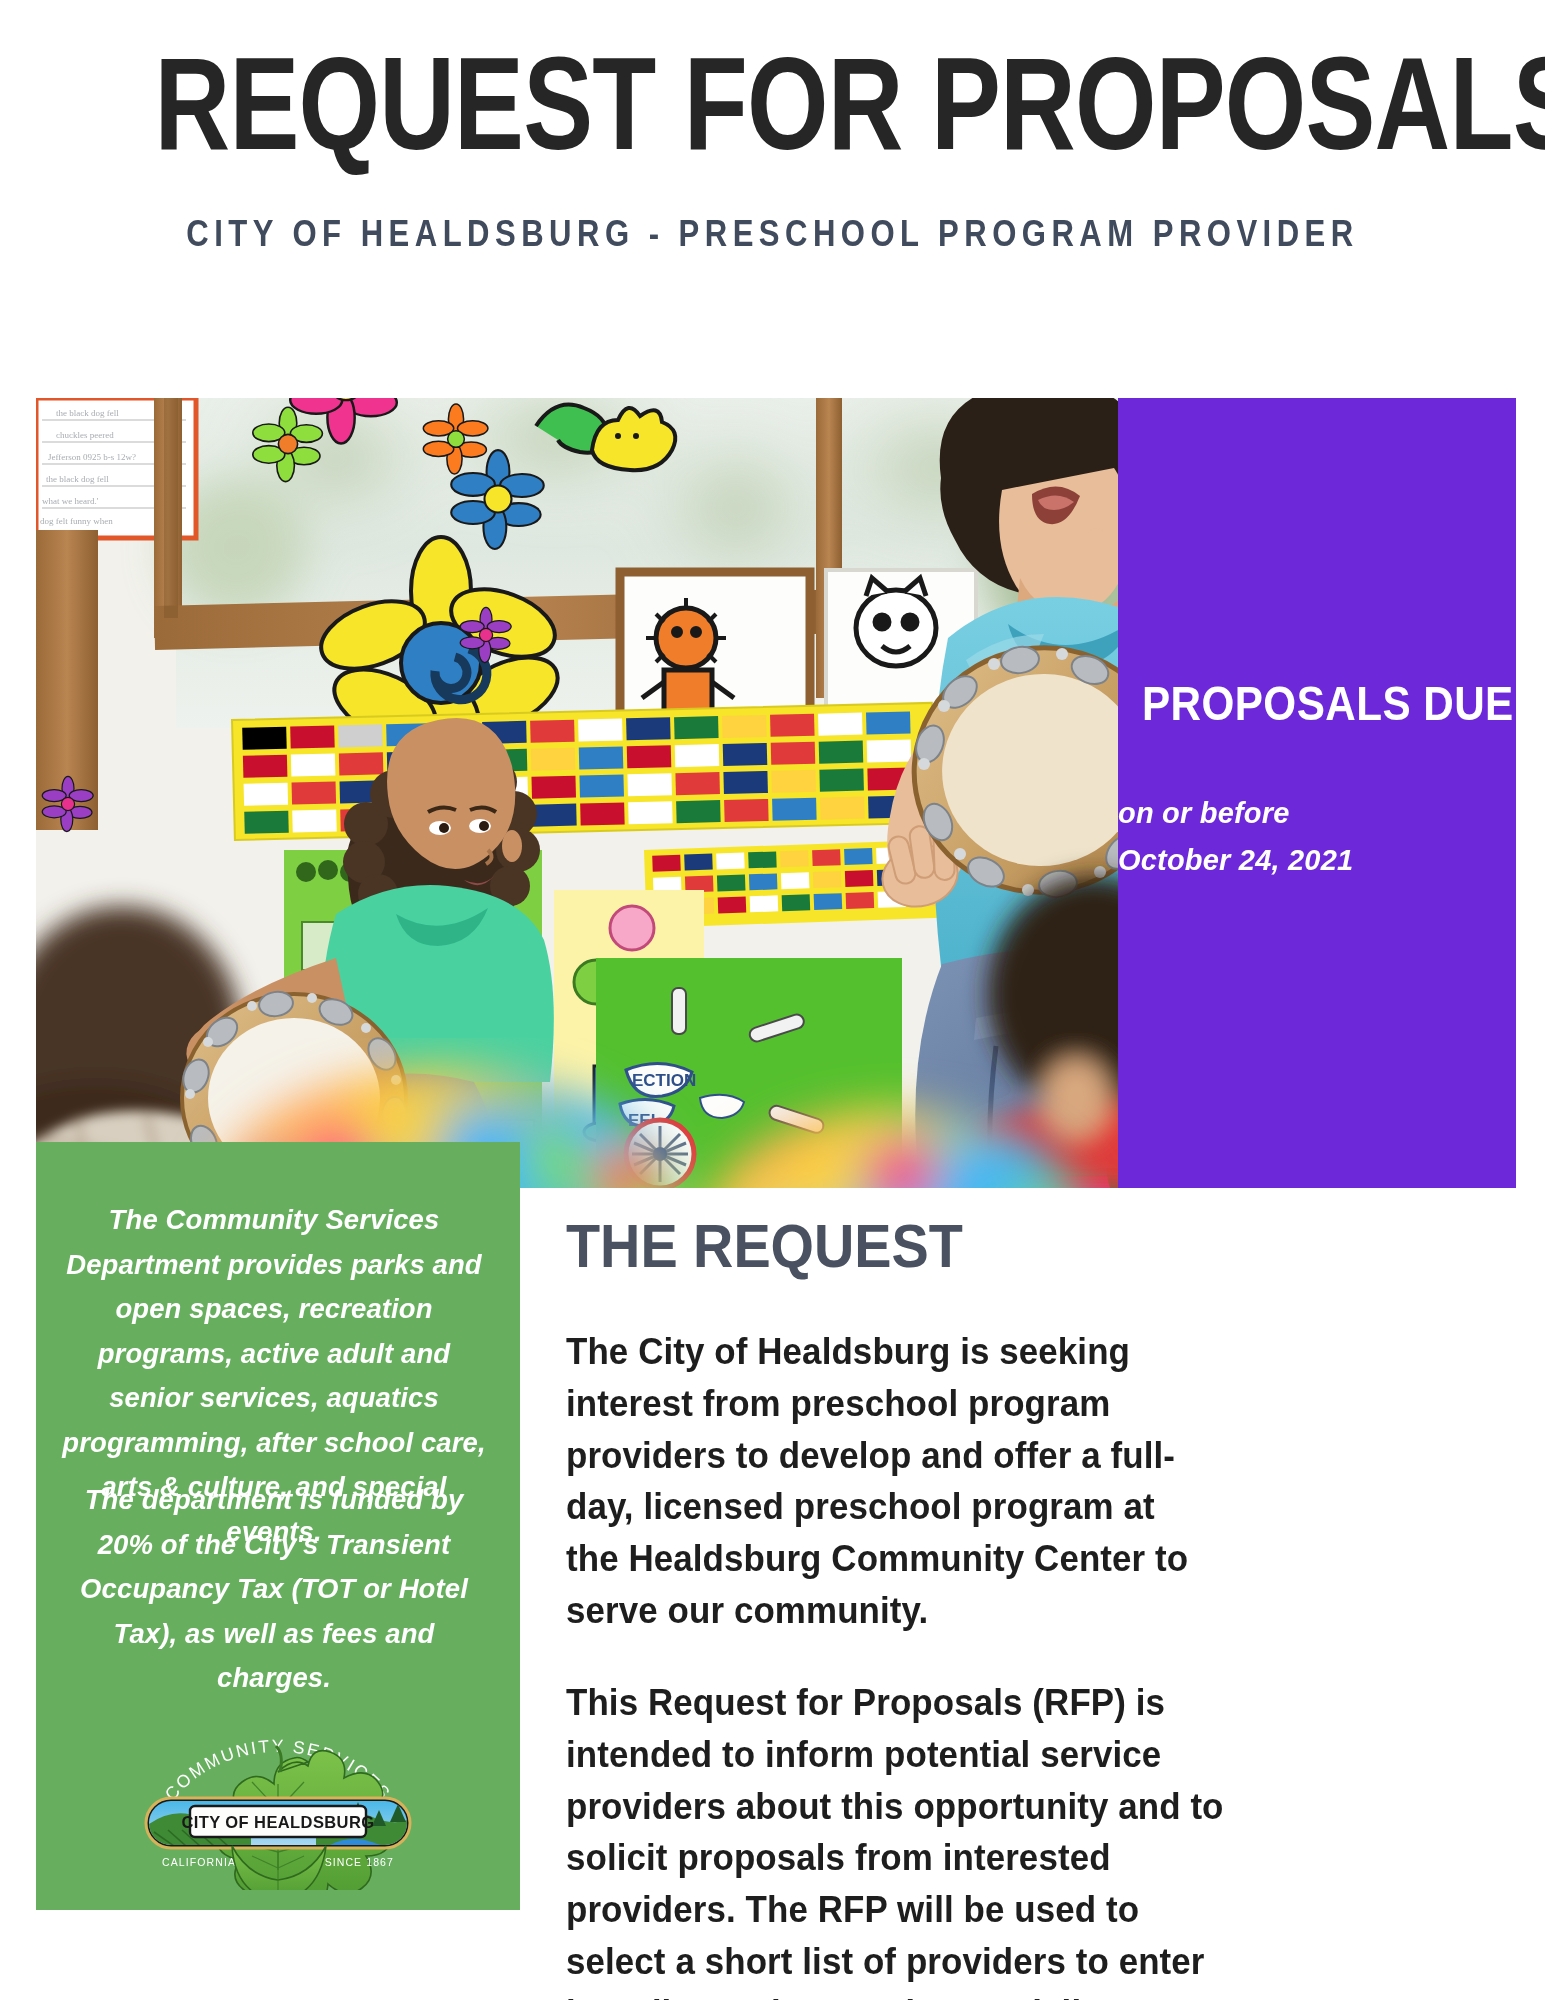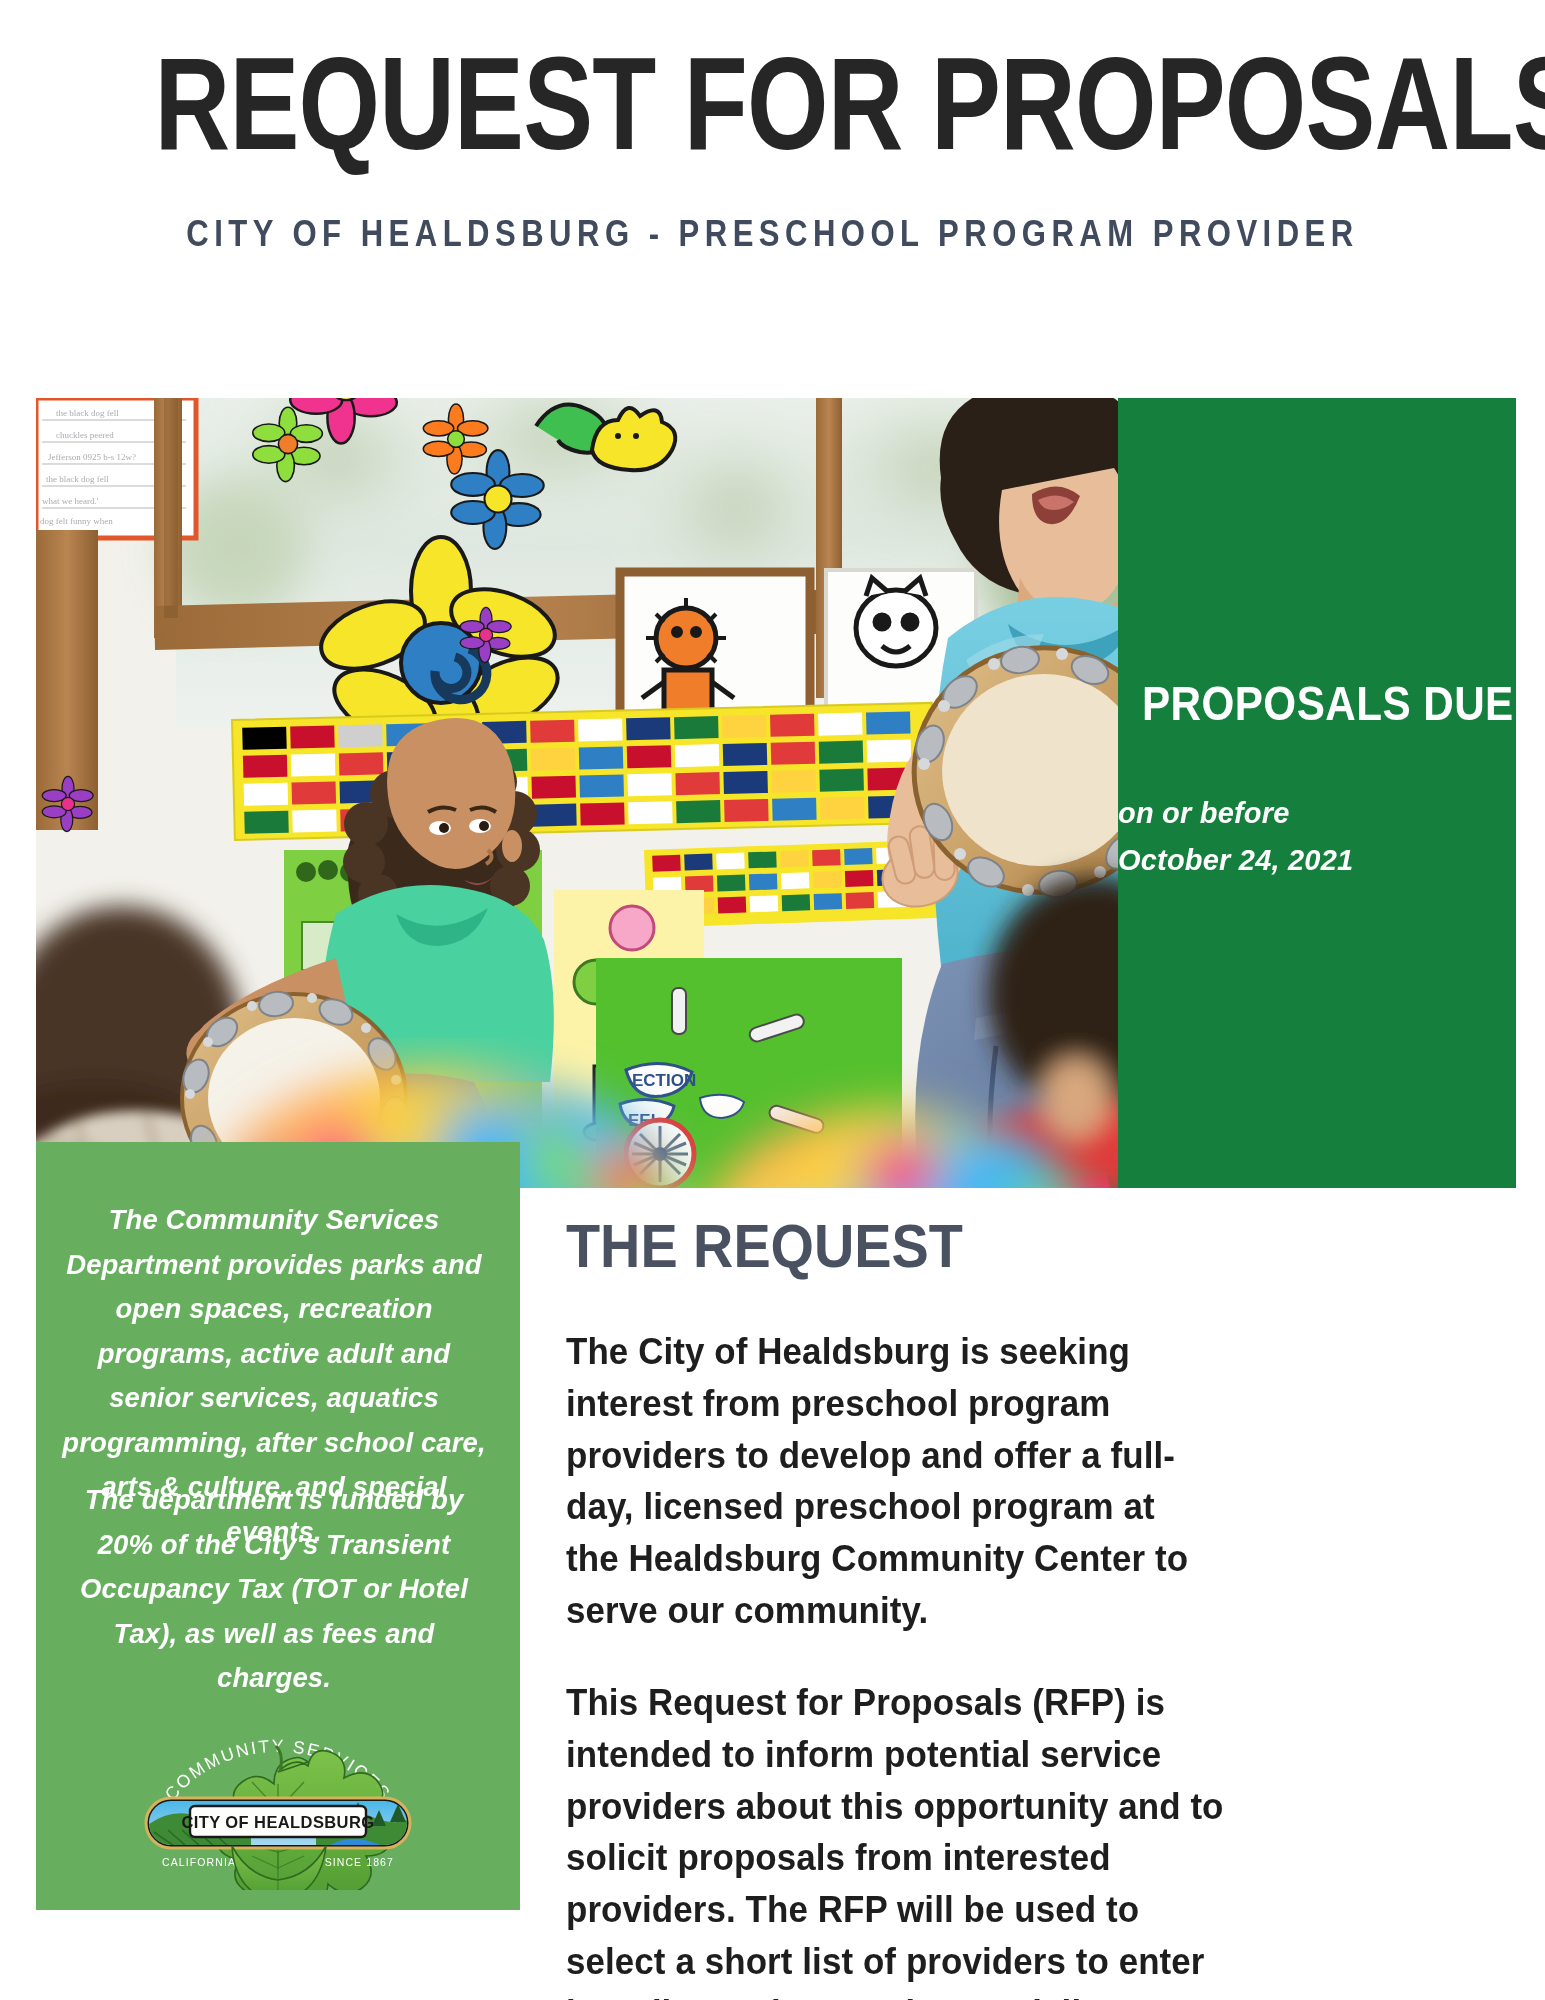--- a/index.html
+++ b/index.html
@@ -28,21 +28,21 @@
     white-space:nowrap;
   }
 
   
   #hero-photo{
     position:absolute;left:36px;top:398px;width:1082px;height:790px;
     overflow:hidden;background:#b91c1c;
   }
   #due-panel{
     position:absolute;left:1118px;top:398px;width:398px;height:790px;
-    background:#15803d;
+    background:#6d28d9;
   }
   #due-heading{
     position:absolute;left:0;top:278px;width:398px;text-align:center;
     font-family:"Liberation Sans Narrow","Liberation Sans",sans-serif;
     font-weight:700;font-size:48px;color:#ffffff;letter-spacing:.5px;
     transform:scaleX(.88);transform-origin:50% 50%;white-space:nowrap;
   }
   #due-sub{
     position:absolute;left:0;top:392px;width:398px;text-align:left;
     color:#ffffff;font-size:29px;font-style:italic;font-weight:600;

